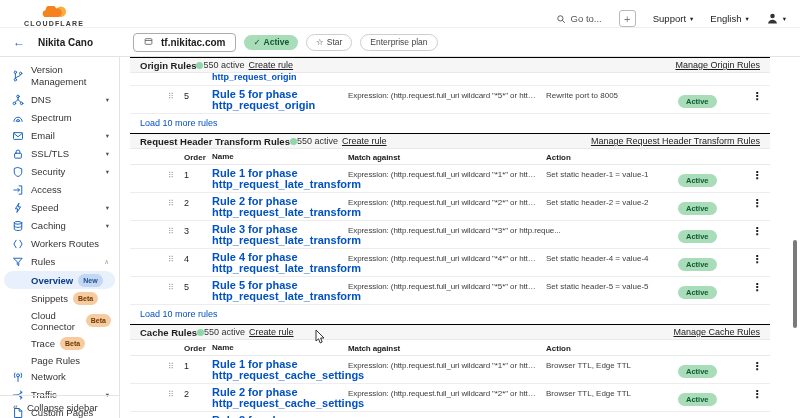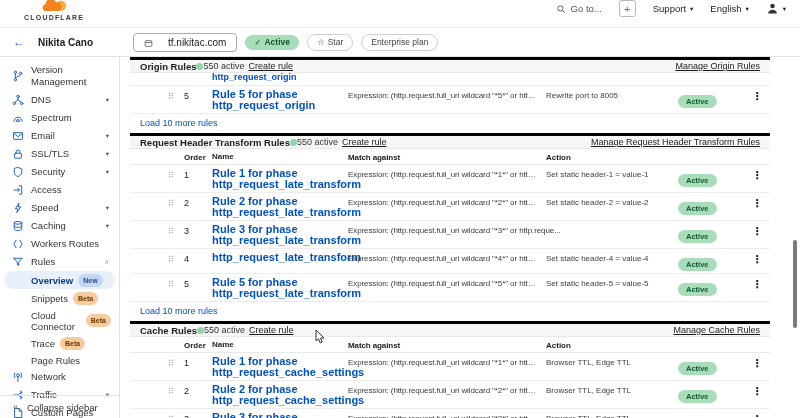--- a/index.html
+++ b/index.html
@@ -1,58 +1,58 @@
 <!DOCTYPE html>
 <html><head>
 <meta charset="utf-8">
 <style>
   *{box-sizing:border-box;margin:0;padding:0}
   body{width:800px;height:418px;overflow:hidden;background:#fff;color:#222;
        font-family:"Liberation Sans","DejaVu Sans",sans-serif;position:relative}
   a{cursor:pointer}
   
-  .topbar{height:28px;display:flex;align-items:flex-start;padding:0 14px;border-bottom:1px solid #F0F0F0}
+  .topbar{height:28px;display:flex;align-items:flex-end;padding:0 14px;border-bottom:1px solid #F0F0F0}
   .logo{display:flex;flex-direction:column;align-items:center;line-height:1;margin-left:10px}
   .logo svg{width:30px;height:13px;display:block}
   .logo-text{font-size:7px;font-weight:bold;letter-spacing:1.2px;color:#3D3A39;margin-top:1px}
   .top-right{margin-left:auto;display:flex;align-items:center;gap:17px;font-size:9.5px;color:#333}
   .goto{display:flex;align-items:center;gap:5px;color:#555}
   .goto svg{width:10px;height:10px;stroke:#555;fill:none;stroke-width:1.5}
   .plus-btn{width:17px;height:17px;border:1px solid #B9B9B9;border-radius:3px;display:flex;align-items:center;justify-content:center;font-size:11px;color:#777}
   .menu-item{display:flex;align-items:center;gap:4px;font-weight:normal;font-size:9.5px;color:#1d1d1d}
   .chev-solid{font-size:6.5px;color:#1d1d1d}
   .person svg{width:13px;height:13px;display:block}
   
   .subheader{height:29px;display:flex;align-items:center;border-bottom:1px solid #E3E3E3}
   .account{width:120px;flex:none;display:flex;align-items:center;gap:13px;padding-left:13px}
   .back{color:#2567C6;font-size:12px;line-height:12px}
   .account-name{font-weight:bold;font-size:10px;color:#1d1d1d}
   .domain-wrap{display:flex;align-items:center;gap:8px;padding-left:13px}
-  .domain-chip{display:flex;align-items:flex-end;gap:15px;border:1px solid #ABABAB;border-radius:4px;padding:3px 10px;font-weight:normal;font-size:10px;color:#1d1d1d}
+  .domain-chip{display:flex;align-items:flex-start;gap:8px;border:1px solid #ABABAB;border-radius:4px;padding:3px 10px;font-weight:bold;font-size:10px;color:#1d1d1d}
   .domain-chip svg{width:9px;height:9px;stroke:#555;fill:none;stroke-width:1.4}
   .pill-green{display:flex;align-items:center;gap:3px;background:#A9DCB9;color:#0D5A30;border-radius:9px;padding:2.5px 9px;font-size:8.5px;font-weight:bold}
   .pill-outline{display:flex;align-items:center;gap:3px;border:1px solid #CECECE;border-radius:9px;padding:2.5px 9px;font-size:8.5px;color:#444}
   
   .shell{display:flex;height:361px}
   .sidebar{width:120px;flex:none;border-right:1px solid #E3E3E3;position:relative;padding-top:4px}
   .sb-item{display:flex;align-items:center;gap:7px;padding:3px 10px 3px 12px;font-size:9.5px;color:#333;line-height:12px;cursor:pointer}
   .sb-ic{width:12px;height:12px;flex:none;display:flex}
   .sb-ic svg{width:12px;height:12px;stroke:#1B63C0;fill:none;stroke-width:1.3;stroke-linecap:round;stroke-linejoin:round}
   .sb-chev{margin-left:auto;font-size:6.5px;color:#555}
   .sb-caret{margin-left:auto;font-size:6.5px;color:#999}
   .sb-subitem{display:flex;align-items:center;gap:5px;padding:2.5px 8px 2.5px 31px;font-size:9.5px;color:#333;line-height:11px;cursor:pointer}
   .sb-subitem.active{background:#E8F0FB;border-radius:9px;margin:0 4px;padding-left:27px;font-weight:bold;color:#0B3D8C}
   .badge-new{background:#C3D6F2;color:#1D4F93;font-size:7px;font-weight:bold;border-radius:7px;padding:1px 5px}
   .badge-beta{background:#F6CBA0;color:#6B3A00;font-size:7px;font-weight:bold;border-radius:7px;padding:1px 5px}
   .badge-new:empty,.badge-beta:empty{display:none}
   .collapse-bar{position:absolute;bottom:0;left:0;right:0;height:23px;border-top:1px solid #E3E3E3;display:flex;align-items:center;gap:9px;padding-left:13px;font-size:9.5px;color:#333;cursor:pointer}
   .collapse-ic{color:#555;font-size:9px}
   
   .main{flex:1;overflow:hidden;padding:0 30px 0 10px;position:relative}
-  .sec-head{background:#F6F6F6;border-top:3px solid #000000;border-bottom:1px solid #E9E9E9;height:16px;display:flex;align-items:center;padding:0 10px;}
+  .sec-head{background:#F6F6F6;border-top:1px solid #000000;border-bottom:1px solid #E9E9E9;height:16px;display:flex;align-items:center;padding:0 10px;}
   .sec-title{font-weight:bold;font-size:9.5px;color:#1d1d1d}
   .dot-green{width:7px;height:7px;border-radius:50%;background:#8FD6A8;flex:none}
   .sec-count{font-size:9px;color:#333}
   .sec-create{font-size:9px;color:#1d1d1d;text-decoration:underline;margin-left:4px}
   .sec-manage{margin-left:auto;font-size:9px;color:#1d1d1d;text-decoration:underline}
   .cols{display:flex;align-items:center;padding:2px 0 2px;border-bottom:1px solid #E9E9E9;line-height:9px}
   .cols span{font-weight:bold;font-size:8px;color:#1d1d1d}
   .row{display:flex;align-items:flex-start;padding:3px 0 2px;border-bottom:1px solid #EDEDED}
   .c-drag{width:16px;margin-left:38px;flex:none;color:#A5A5A5;font-size:8px;line-height:9px;padding-top:3px;font-family:"DejaVu Sans",sans-serif;cursor:grab}
   .c-order{width:28px;flex:none;font-size:9px;color:#1d1d1d;padding-top:2px}
@@ -377,20 +377,21 @@
         <span>http_request_late_transform</span>
       </a>
       <span class="c-match">Expression: (http.request.full_uri wildcard "*3*" or http.reque...</span>
       <span class="c-status"><span class="pill-active">Active</span></span>
       <span class="c-kebab">⋮</span>
     </div>
     <div class="row">
       <span class="c-drag">⠿</span>
       <span class="c-order">4</span>
       <a class="c-name">
+        <span>Rule 4 for phase</span>
         <span>http_request_late_transform</span>
       </a>
       <span class="c-match">Expression: (http.request.full_uri wildcard "*4*" or http.reques...</span>
       <span class="c-action">Set static header-4 = value-4</span>
       <span class="c-status"><span class="pill-active">Active</span></span>
       <span class="c-kebab">⋮</span>
     </div>
     <div class="row">
       <span class="c-drag">⠿</span>
       <span class="c-order">5</span>

